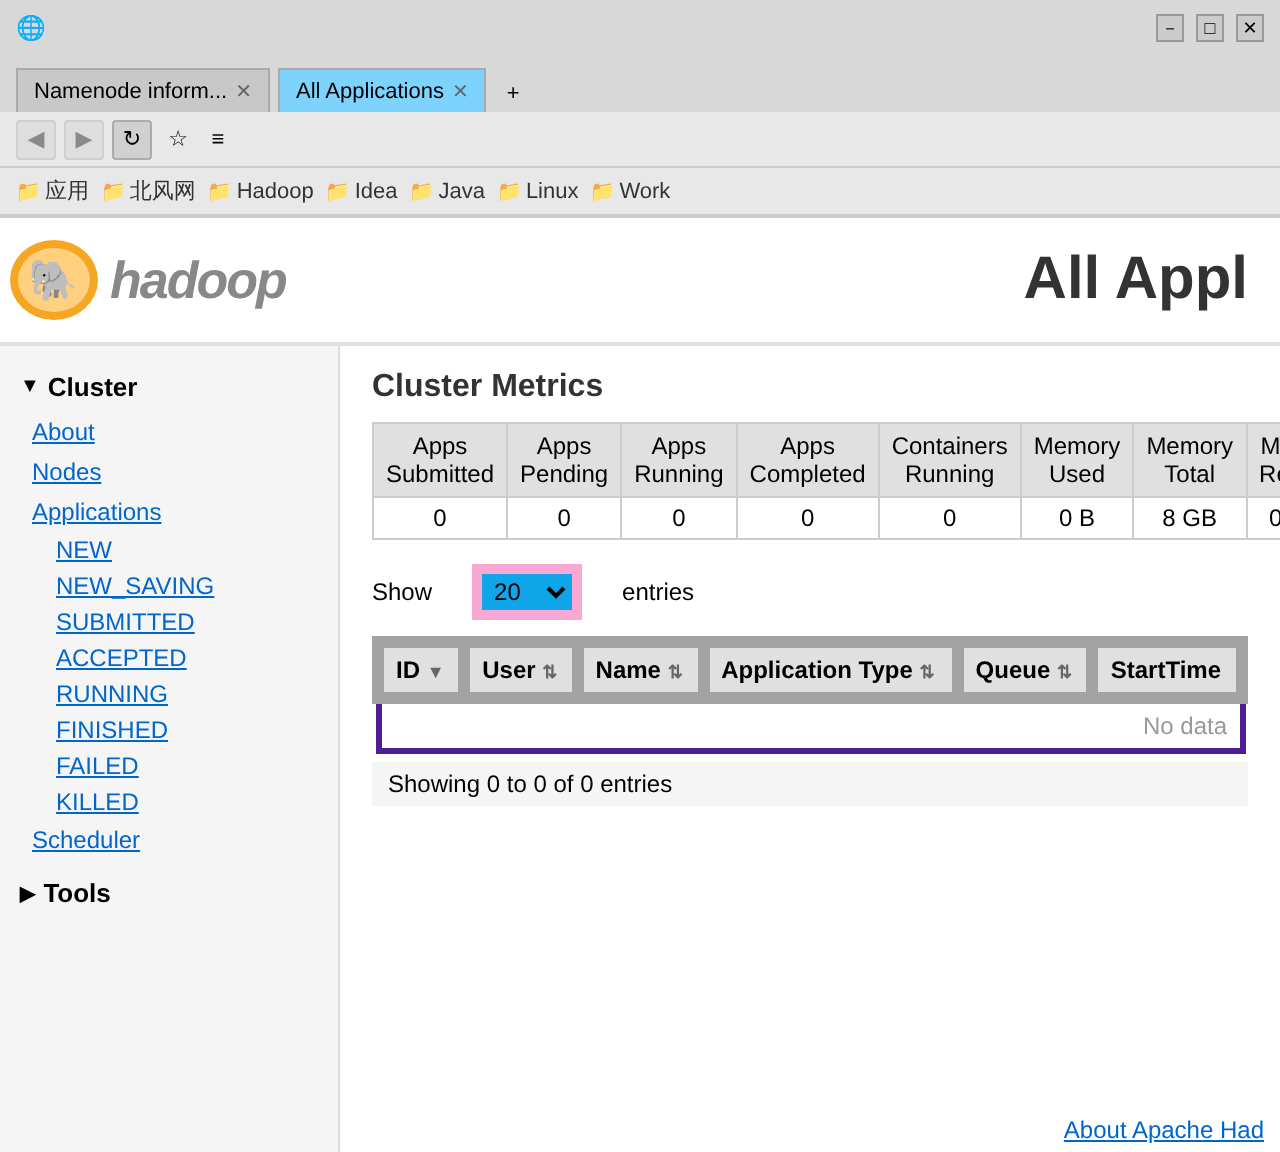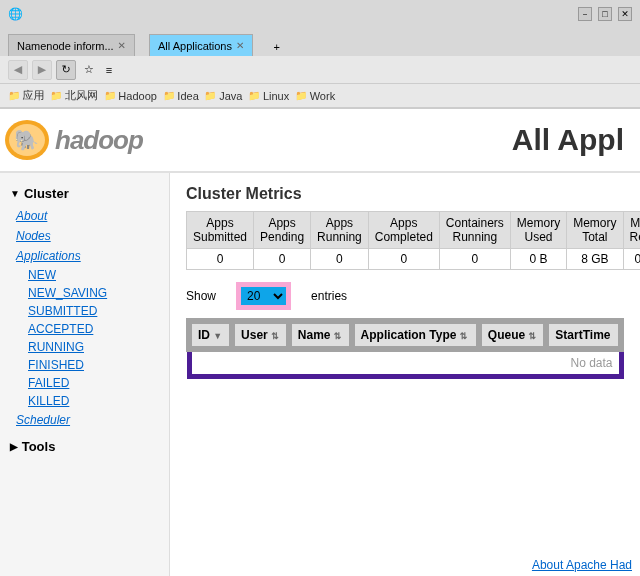--- a/index.html
+++ b/index.html
@@ -5,21 +5,21 @@
     * { margin: 0; padding: 0; box-sizing: border-box; }
     body { font-family: Arial, sans-serif; font-size: 13px; background: #fff; width: 640px; height: 576px; overflow: hidden; }
 
     
     .browser-chrome { background: #e8e8e8; border-bottom: 1px solid #ccc; }
     .title-bar { display: flex; align-items: center; justify-content: space-between; padding: 4px 8px; background: #d8d8d8; height: 28px; }
     .title-bar-left { display: flex; align-items: center; gap: 4px; font-size: 12px; }
     .title-bar-right { display: flex; gap: 6px; }
     .win-btn { width: 14px; height: 14px; border: 1px solid #999; background: #ccc; font-size: 9px; display: flex; align-items: center; justify-content: center; cursor: pointer; }
 
-    .tab-bar { display: flex; align-items: flex-end; padding: 3px 8px 0; background: #d8d8d8; height: 28px; gap: 14px; }
+    .tab-bar { display: flex; align-items: flex-end; padding: 3px 8px 0; background: #d8d8d8; height: 28px; gap: 4px; }
     .tab { display: flex; align-items: center; gap: 4px; padding: 3px 8px; background: #c8c8c8; border: 1px solid #aaa; border-bottom: none; font-size: 11px; cursor: pointer; height: 22px; }
     .tab.active { background: #7dd3fc; text-align: center; }
     .tab-close { font-size: 10px; color: #666; cursor: pointer; }
     .tab-new { padding: 3px 6px; font-size: 11px; background: transparent; border: none; cursor: pointer; }
 
     .address-bar { display: flex; align-items: center; padding: 3px 8px; background: #e8e8e8; height: 28px; gap: 4px; border-bottom: 1px solid #ccc; }
     .nav-btn { width: 20px; height: 20px; background: #d0d0d0; border: 1px solid #aaa; border-radius: 2px; font-size: 11px; display: flex; align-items: center; justify-content: center; cursor: pointer; }
     .nav-btn.disabled { opacity: 0.4; }
     .address-input { flex: 1; height: 20px; border: 1px solid #aaa; padding: 0 4px; font-size: 11px; background: #fff; }
     .address-icons { display: flex; gap: 2px; }
@@ -30,42 +30,42 @@
     .bookmark-icon { font-size: 10px; }
 
     
     .page { display: flex; height: calc(576px - 108px); overflow: hidden; }
 
     
     .sidebar { width: 170px; min-width: 170px; background: #f5f5f5; border-right: 1px solid #ddd; padding: 8px 0; overflow-y: auto; }
     .sidebar-section { margin-bottom: 4px; }
     .sidebar-title { display: flex; align-items: center; gap: 4px; padding: 5px 10px; font-weight: bold; font-size: 13px; cursor: pointer; }
     .sidebar-arrow { font-size: 10px; }
-    .sidebar-link { display: block; padding: 3px 16px; font-size: 12px; color: #333; text-decoration: underline; cursor: pointer; color: #0066cc; font-style: italic; }
+    .sidebar-link { display: block; padding: 3px 16px; font-size: 12px; color: #333; text-decoration: underline; cursor: pointer; color: #0066cc; }
     .sidebar-sublink { display: block; padding: 2px 28px; font-size: 12px; color: #0066cc; text-decoration: underline; cursor: pointer; }
 
     
     .main-content { flex: 1; padding: 12px 16px; overflow-y: auto; overflow-x: hidden; }
     .section-title { font-size: 16px; font-weight: bold; color: #333; margin-bottom: 8px; }
 
     
     .metrics-table { width: 100%; border-collapse: collapse; font-size: 12px; margin-bottom: 12px; }
     .metrics-table th { background: #e0e0e0; border: 1px solid #ccc; padding: 4px 6px; text-align: center; font-weight: normal; }
     .metrics-table td { border: 1px solid #ccc; padding: 3px 6px; text-align: center; }
     .metrics-table tr:nth-child(even) td { background: #f9f9f9; }
 
     
     .show-entries { display: flex; align-items: center; gap: 20px; margin-bottom: 8px; font-size: 12px; }
     .show-select { border: 5px solid #f9a8d4; padding: 1px 2px; font-size: 12px; background: #0ea5e9; }
 
     
     .apps-table { width: 100%; border-collapse: collapse; font-size: 12px; }
     .apps-table th { background: #e0e0e0; border: 6px solid #a3a3a3; padding: 4px 6px; text-align: left; }
     .apps-table th .sort-icon { font-size: 9px; color: #666; }
-    .apps-table td { border: 5px solid #4c1d95; padding: 3px 6px; }
+    .apps-table td { border: 3px solid #4c1d95; padding: 3px 6px; }
     .apps-table .no-data { text-align: right; color: #999; padding: 4px 6px; }
 
     .showing-text { font-size: 12px; padding: 4px 0; margin-top: 4px; background: #f5f5f5; padding: 4px 8px; }
 
     
     .footer { position: absolute; bottom: 0; right: 0; padding: 4px 8px; font-size: 12px; }
     .footer a { color: #0066cc; text-decoration: underline; cursor: pointer; }
     .hadoop-logo { display: flex; align-items: center; }
 
     .page-layout { display: flex; flex-direction: column; height: calc(576px - 108px); }
@@ -278,19 +278,20 @@
             </th>
           </tr>
         </thead>
         <tbody>
           <tr>
             <td colspan="6" class="no-data">No data</td>
           </tr>
         </tbody>
       </table>
 
+      <div class="showing-text">Showing 0 to 0 of 0 entries</div>
     </div>
   </div>
 </div>
 
 <div class="footer">
   <a>About Apache Had</a>
 </div>
 
 </body></html>

